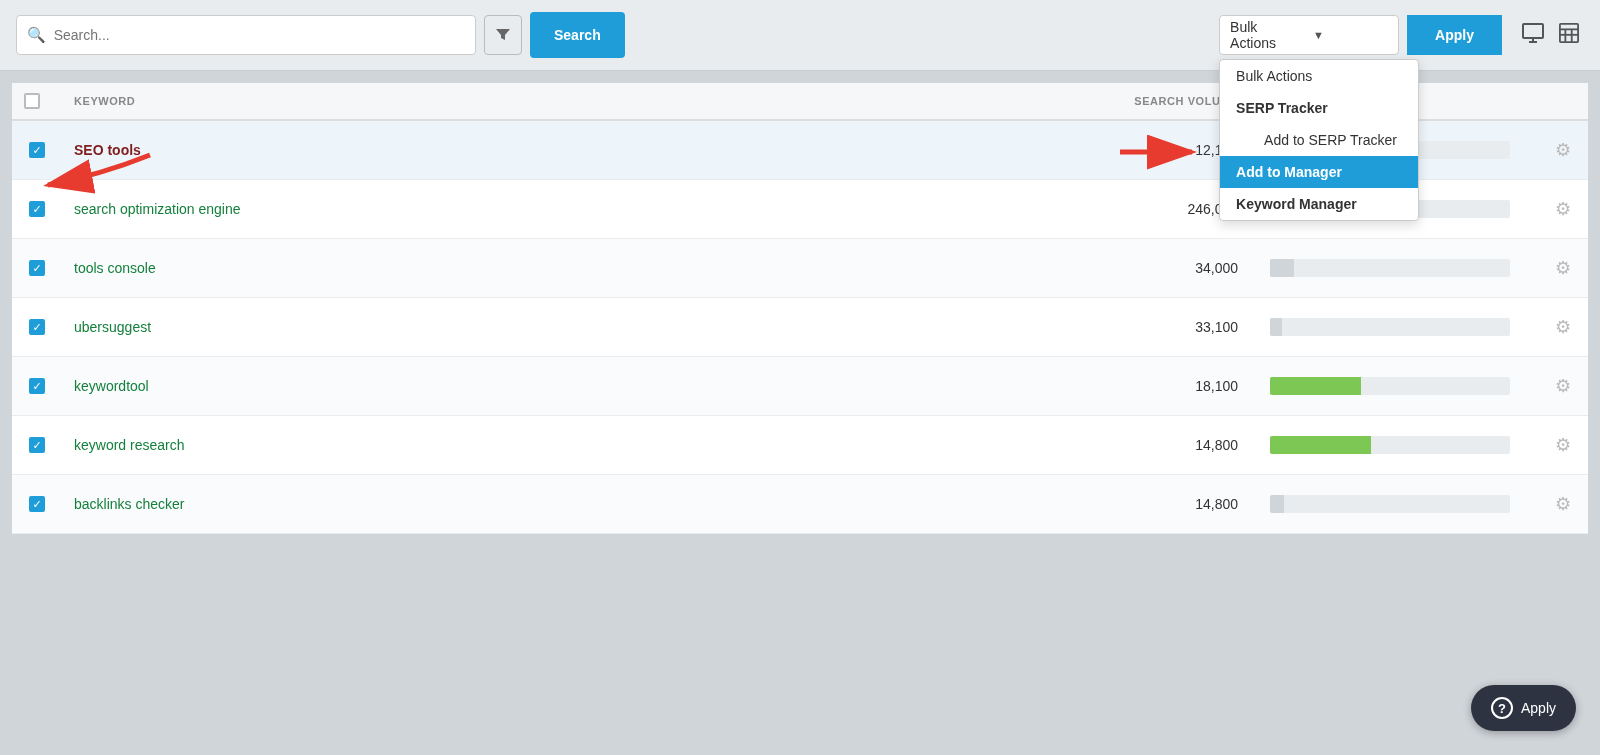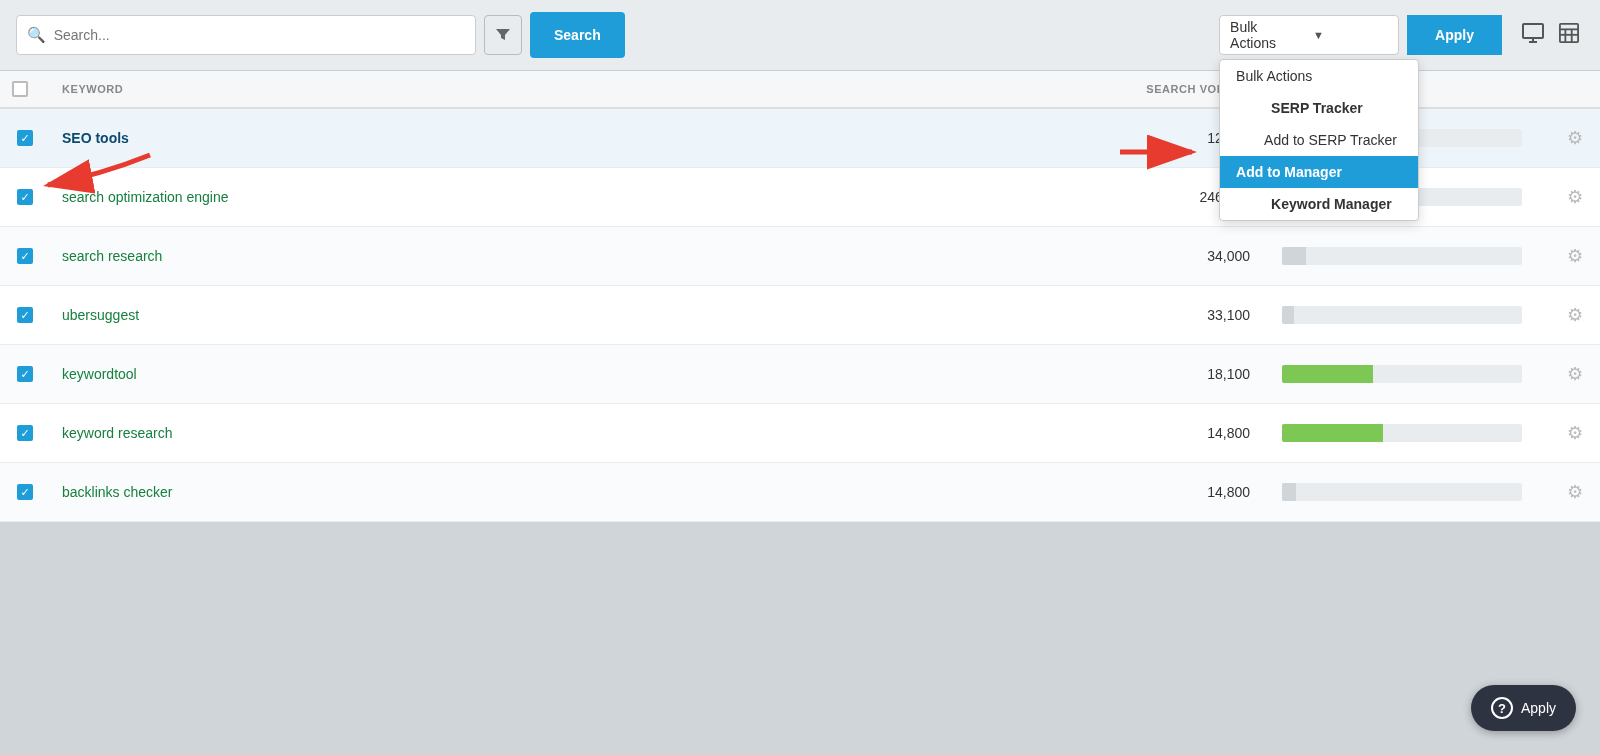--- a/index.html
+++ b/index.html
@@ -144,35 +144,34 @@
       padding: 8px 16px;
       font-size: 14px;
       color: #333;
       cursor: pointer;
       white-space: nowrap;
     }
     .dropdown-menu-item.section-header {
       font-weight: bold;
       color: #333;
       cursor: default;
-      margin-left: 35px;
     }
     .dropdown-menu-item.highlighted {
       background: #1e9dd8;
       color: white;
       font-weight: bold;
     }
     .dropdown-menu-item.sub-item {
       padding-left: 44px;
     }
 
     
     .table-container {
       background: white;
-      margin: 0;
+      margin: 12px;
     }
 
     .table-header {
       display: grid;
       grid-template-columns: 50px 1fr 220px 280px 50px;
       background: #f5f7f8;
       border-bottom: 2px solid #ddd;
       padding: 10px 0;
       align-items: center;
     }
@@ -236,21 +235,21 @@
       border: 2px solid #bbb;
     }
 
     .keyword-link {
       color: #15803d;
       text-decoration: none;
       font-size: 14px;
       cursor: pointer;
     }
     .keyword-bold {
-      color: #0c4a6e;
+      color: #7f1d1d;
       font-weight: bold;
       font-size: 14px;
     }
 
     .volume-text {
       color: #333;
       font-size: 14px;
       text-align: right;
       padding-right: 20px;
     }
@@ -413,21 +412,21 @@
       </div>
     </div>
     <div class="cell center">
       <span class="gear-icon">⚙</span>
     </div>
   </div>
         <div class="table-row">
     <div class="cell checkbox-wrap">
       <div class="checkbox">✓</div>
     </div>
-    <div class="cell"><a href="#" class="keyword-link">search research</a></div>
+    <div class="cell"><a href="#" class="keyword-link">tools console</a></div>
     <div class="cell volume-text">34,000</div>
     <div class="cell">
       <div class="bar-container">
         <div class="bar-fill bar-green" style="width:24px; background:#d0d5da;"></div>
       </div>
     </div>
     <div class="cell center">
       <span class="gear-icon">⚙</span>
     </div>
   </div>

